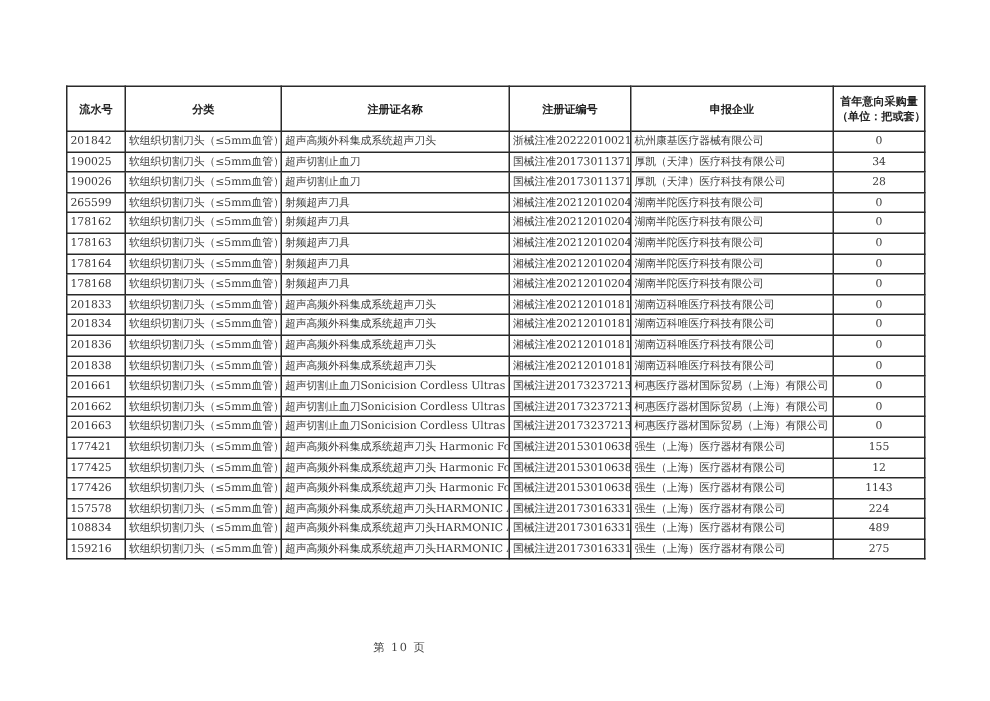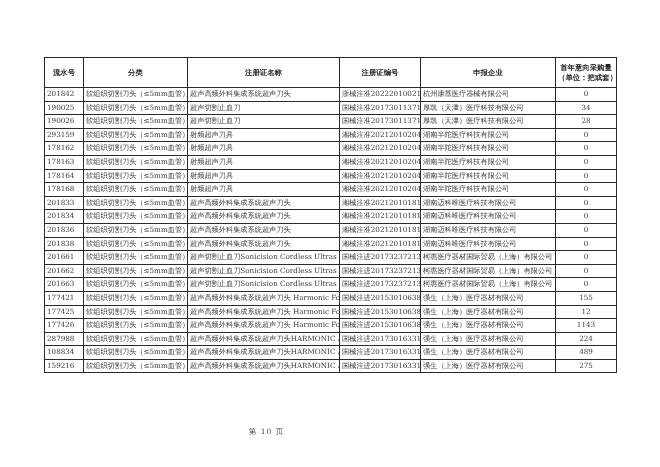--- a/index.html
+++ b/index.html
@@ -124,21 +124,21 @@
         </tr>
         <tr>
           <td class="c-id">190026</td>
           <td class="c-cat">软组织切割刀头（≤5mm血管）</td>
           <td class="c-name">超声切割止血刀</td>
           <td class="c-reg">国械注准20173011371</td>
           <td class="c-comp">厚凯（天津）医疗科技有限公司</td>
           <td class="c-qty">28</td>
         </tr>
         <tr>
-          <td class="c-id">293159</td>
+          <td class="c-id">265599</td>
           <td class="c-cat">软组织切割刀头（≤5mm血管）</td>
           <td class="c-name">射频超声刀具</td>
           <td class="c-reg">湘械注准20212010204</td>
           <td class="c-comp">湖南半陀医疗科技有限公司</td>
           <td class="c-qty">0</td>
         </tr>
         <tr>
           <td class="c-id">178162</td>
           <td class="c-cat">软组织切割刀头（≤5mm血管）</td>
           <td class="c-name">射频超声刀具</td>
@@ -244,21 +244,21 @@
         </tr>
         <tr>
           <td class="c-id">177426</td>
           <td class="c-cat">软组织切割刀头（≤5mm血管）</td>
           <td class="c-name">超声高频外科集成系统超声刀头 Harmonic Fo</td>
           <td class="c-reg">国械注进20153010638</td>
           <td class="c-comp">强生（上海）医疗器材有限公司</td>
           <td class="c-qty">1143</td>
         </tr>
         <tr>
-          <td class="c-id">287988</td>
+          <td class="c-id">157578</td>
           <td class="c-cat">软组织切割刀头（≤5mm血管）</td>
           <td class="c-name">超声高频外科集成系统超声刀头HARMONIC ACE</td>
           <td class="c-reg">国械注进20173016331</td>
           <td class="c-comp">强生（上海）医疗器材有限公司</td>
           <td class="c-qty">224</td>
         </tr>
         <tr>
           <td class="c-id">108834</td>
           <td class="c-cat">软组织切割刀头（≤5mm血管）</td>
           <td class="c-name">超声高频外科集成系统超声刀头HARMONIC ACE</td>

